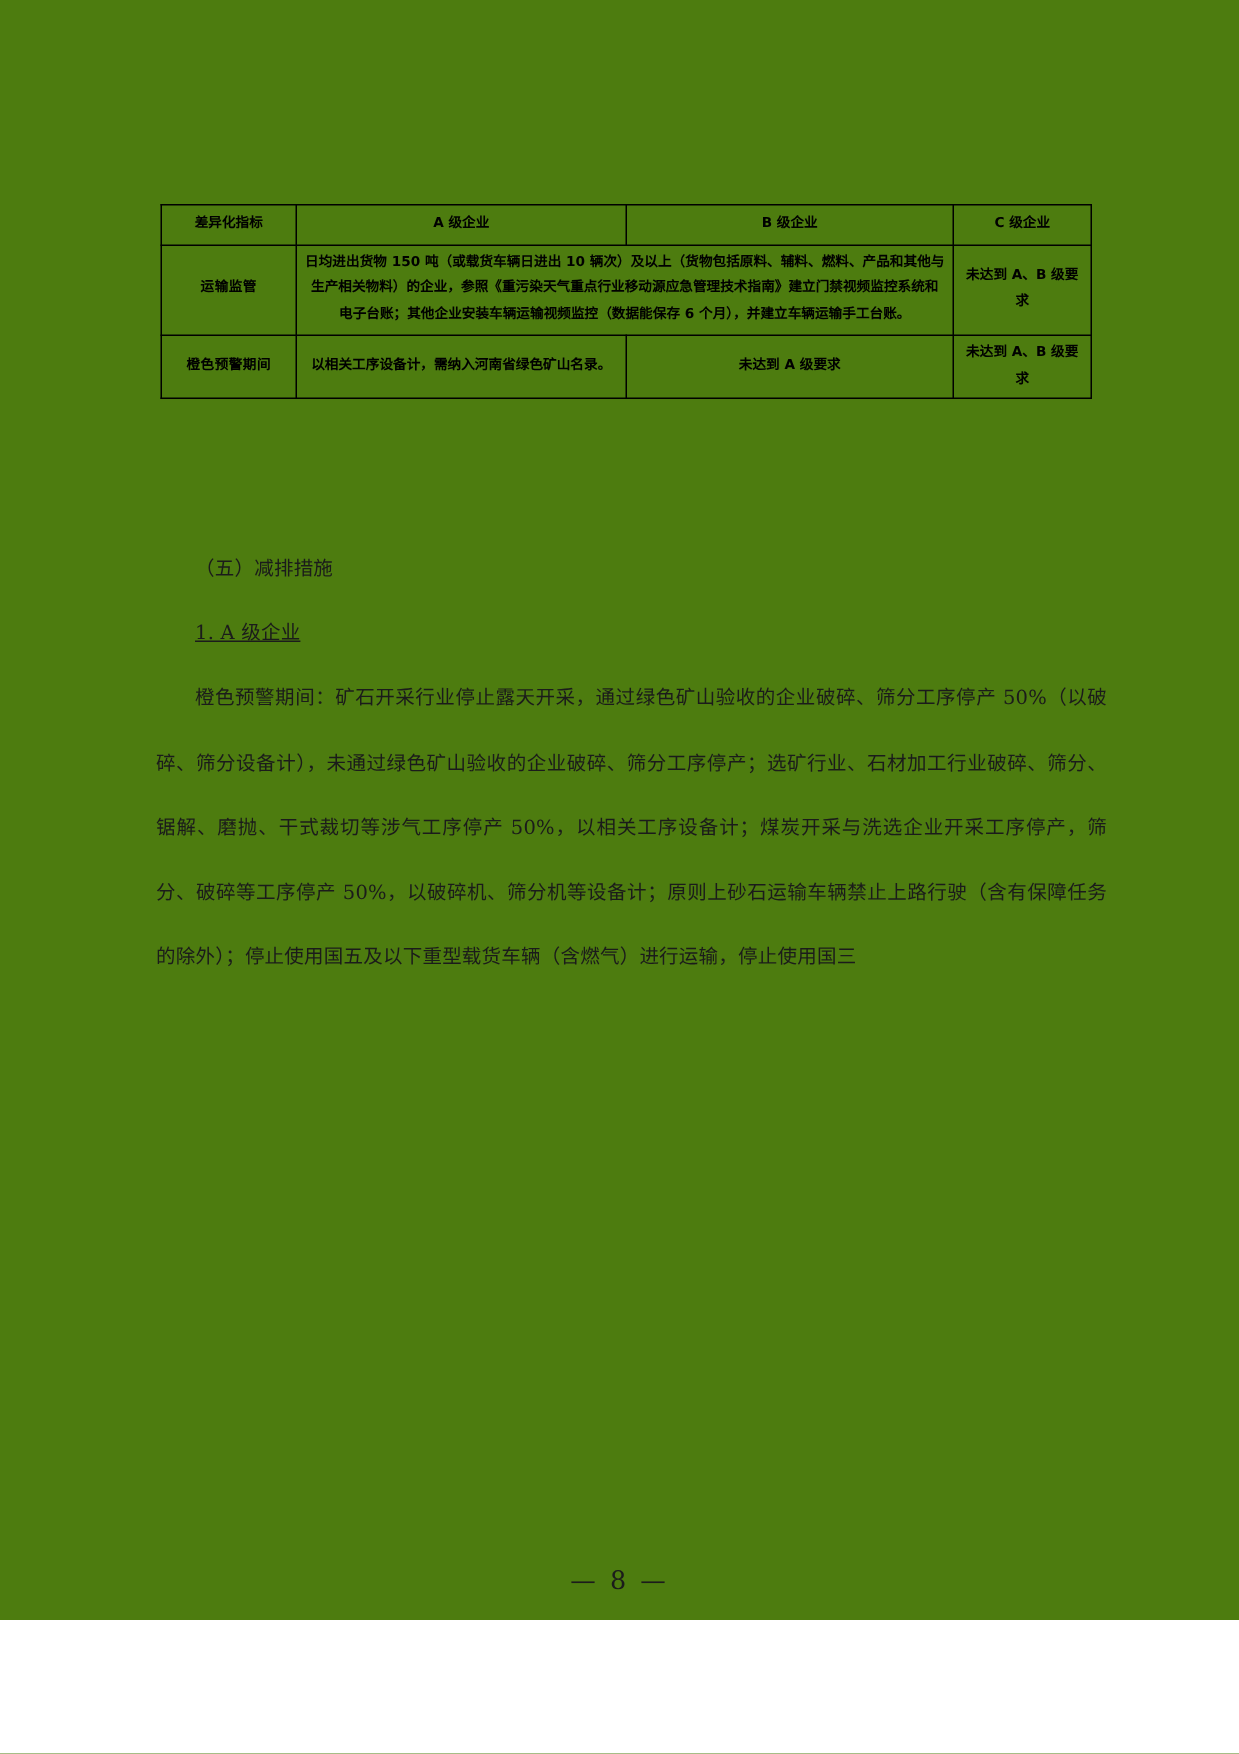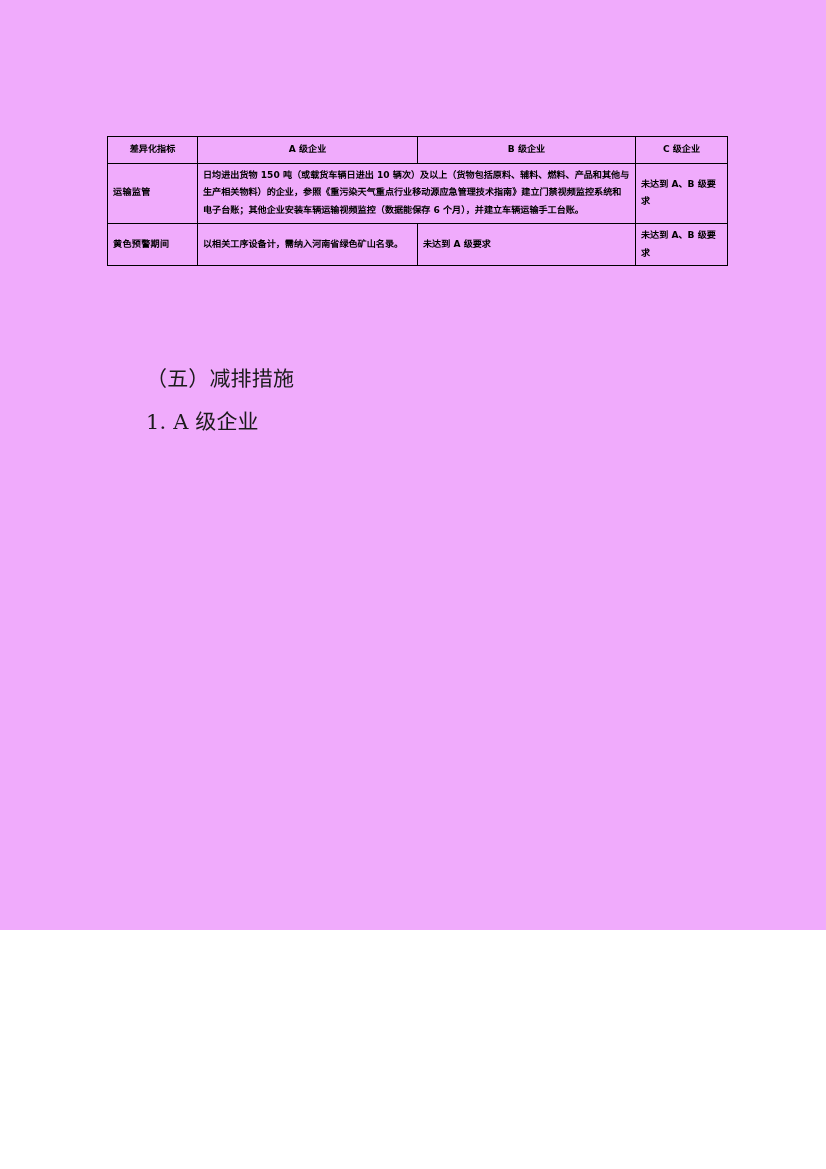--- a/index.html
+++ b/index.html
@@ -8,23 +8,23 @@
     padding: 0;
     background: #ffffff;
   }
   body {
     font-family: "DejaVu Serif", "Liberation Serif", serif;
     color: #000000;
   }
   .page {
     position: relative;
     width: 826px;
-    height: 930px;
+    height: 1080px;
     margin: 0 auto;
-    background: #f0abfc;
+    background: #4d7c0f;
     overflow: hidden;
     box-sizing: border-box;
   }
 
   
   .table-wrap {
     position: absolute;
     left: 107px;
     top: 136px;
     width: 620px;
@@ -36,21 +36,21 @@
     font-family: "DejaVu Sans", "Liberation Sans", sans-serif;
     font-weight: bold;
     font-size: 9.1px;
     line-height: 1.95;
     color: #000;
   }
   table.spec td, table.spec th {
     border: 1px solid #000;
     padding: 3px 5px;
     vertical-align: middle;
-    text-align: left;
+    text-align: center;
     word-break: break-all;
   }
   table.spec th {
     text-align: center;
     font-weight: bold;
     padding: 4px 4px;
   }
   .c-col1 { width: 90px; }
   .c-col2 { width: 220px; }
   .c-col3 { width: 218px; }
@@ -76,30 +76,30 @@
 
   
   .body-area {
     position: absolute;
     left: 104px;
     top: 358px;
     width: 634px;
   }
   .heading, .subheading, .para {
     font-family: "DejaVu Serif", "Liberation Serif", serif;
-    font-size: 21px;
+    font-size: 13px;
     line-height: 43.2px;
     color: #1b1b1b;
     margin: 0;
     text-align: justify;
     text-justify: inter-ideograph;
     letter-spacing: 0.15px;
   }
   .heading { text-indent: 2em; }
-  .subheading { text-indent: 2em; }
+  .subheading { text-indent: 2em; text-decoration: underline; }
   .para { text-indent: 2em; }
 
   
   .page-number {
     position: absolute;
     left: 0;
     right: 0;
     top: 1044px;
     text-align: center;
     font-family: "DejaVu Serif", "Liberation Serif", serif;
@@ -129,29 +129,30 @@
           <th>C 级企业</th>
         </tr>
       </thead>
       <tbody>
         <tr>
           <td class="rowlabel">运输监管</td>
           <td class="cellpad" colspan="2">日均进出货物 150 吨（或载货车辆日进出 10 辆次）及以上（货物包括原料、辅料、燃料、产品和其他与生产相关物料）的企业，参照《重污染天气重点行业移动源应急管理技术指南》建立门禁视频监控系统和电子台账；其他企业安装车辆运输视频监控（数据能保存 6 个月），并建立车辆运输手工台账。</td>
           <td class="cellpad">未达到 A、B 级要求</td>
         </tr>
         <tr>
-          <td class="rowlabel">黄色预警期间</td>
+          <td class="rowlabel">橙色预警期间</td>
           <td class="cellpad">以相关工序设备计，需纳入河南省绿色矿山名录。</td>
           <td class="cellpad">未达到 A 级要求</td>
           <td class="cellpad">未达到 A、B 级要求</td>
         </tr>
       </tbody>
     </table>
   </div>
 
   <div class="body-area">
     <p class="heading">（五）减排措施</p>
     <p class="subheading">1. A 级企业</p>
+    <p class="para">橙色预警期间：矿石开采行业停止露天开采，通过绿色矿山验收的企业破碎、筛分工序停产 50%（以破碎、筛分设备计），未通过绿色矿山验收的企业破碎、筛分工序停产；选矿行业、石材加工行业破碎、筛分、锯解、磨抛、干式裁切等涉气工序停产 50%，以相关工序设备计；煤炭开采与洗选企业开采工序停产，筛分、破碎等工序停产 50%，以破碎机、筛分机等设备计；原则上砂石运输车辆禁止上路行驶（含有保障任务的除外）；停止使用国五及以下重型载货车辆（含燃气）进行运输，停止使用国三</p>
   </div>
 
   <div class="page-number">— 8 —</div>
 
 </div>
 
 </body></html>

